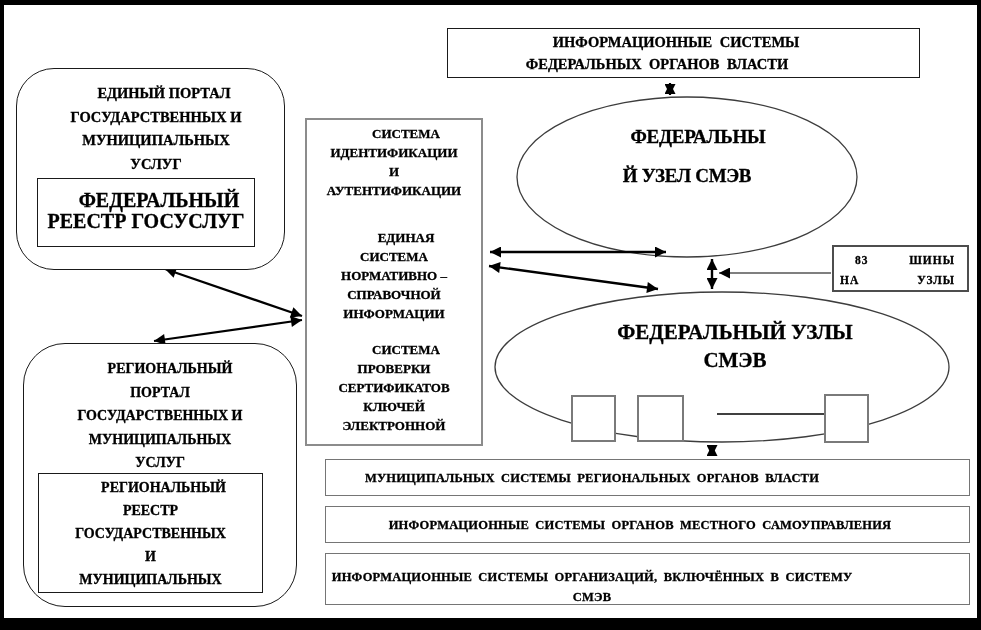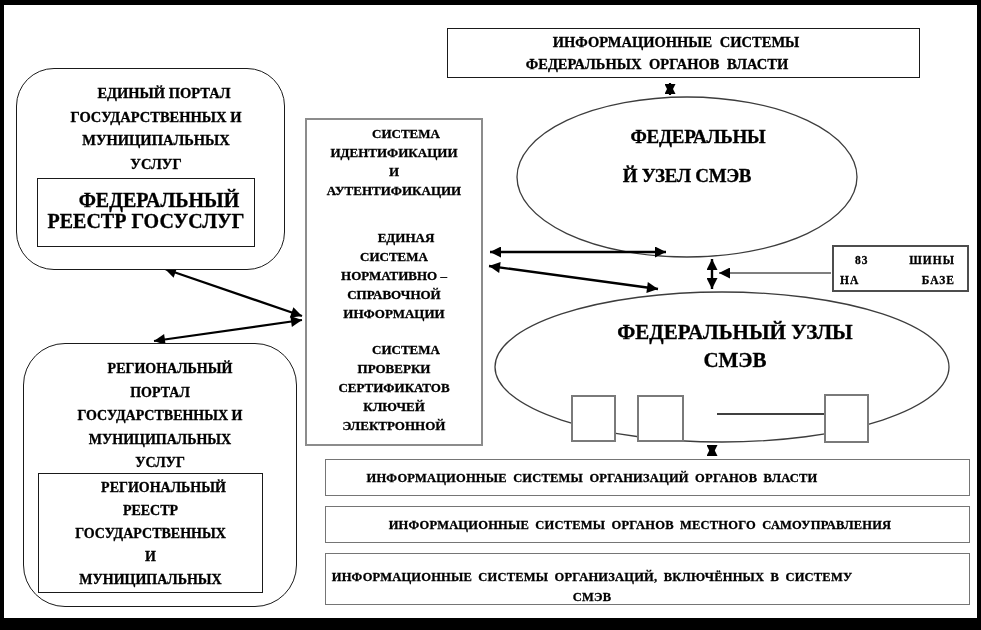--- a/index.html
+++ b/index.html
@@ -102,21 +102,21 @@
 КЛЮЧЕЙ
 ЭЛЕКТРОННОЙ</div>
 
   <div class="box b-bus" style="left:832px;top:245px;width:137px;height:47px;">
     <div class="busrow first t">
       <span>83</span>
         <span>ШИНЫ</span>
     </div>
     <div class="busrow t">
       <span>НА</span>
-        <span>БАЗЕ</span>
+        <span>УЗЛЫ</span>
     </div>
   </div>
 
   <div class="box b-black round" style="left:16px;top:68px;width:269px;height:202px;border-radius:38px;"></div>
   <div class="lbl ctr pre t" id="eportal-title">ЕДИНЫЙ ПОРТАЛ
 ГОСУДАРСТВЕННЫХ И
 МУНИЦИПАЛЬНЫХ
 УСЛУГ</div>
   <div class="box b-black" style="left:37px;top:178px;width:218px;height:69px;"></div>
   <div class="lbl ctr pre t" id="eportal-registry-label">ФЕДЕРАЛЬНЫЙ
@@ -129,21 +129,21 @@
 МУНИЦИПАЛЬНЫХ
 УСЛУГ</div>
   <div class="box b-black" style="left:38px;top:473px;width:225px;height:120px;"></div>
   <div class="lbl ctr pre t" id="rportal-registry-label">РЕГИОНАЛЬНЫЙ
 РЕЕСТР
 ГОСУДАРСТВЕННЫХ
 И
 МУНИЦИПАЛЬНЫХ</div>
 
   <div class="box b-thin-gray" style="left:325px;top:459px;width:645px;height:37px;"></div>
-  <div class="lbl ctr t bb-label" id="bb1-label">ИНФОРМАЦИОННЫЕ СИСТЕМЫ ОРГАНИЗАЦИЙ ОРГАНОВ ВЛАСТИ</div>
+  <div class="lbl ctr t bb-label" id="bb1-label">МУНИЦИПАЛЬНЫХ СИСТЕМЫ РЕГИОНАЛЬНЫХ ОРГАНОВ ВЛАСТИ</div>
 
   <div class="box b-thin-gray" style="left:325px;top:506px;width:645px;height:37px;"></div>
   <div class="lbl ctr t bb-label" id="bb2-label">ИНФОРМАЦИОННЫЕ СИСТЕМЫ ОРГАНОВ МЕСТНОГО САМОУПРАВЛЕНИЯ</div>
 
   <div class="box b-thin-gray" style="left:325px;top:553px;width:645px;height:52px;"></div>
   <div class="lbl ctr pre t bb-label" id="bb3-label">ИНФОРМАЦИОННЫЕ СИСТЕМЫ ОРГАНИЗАЦИЙ, ВКЛЮЧЁННЫХ В СИСТЕМУ
 СМЭВ</div>
 
 </div>
 

